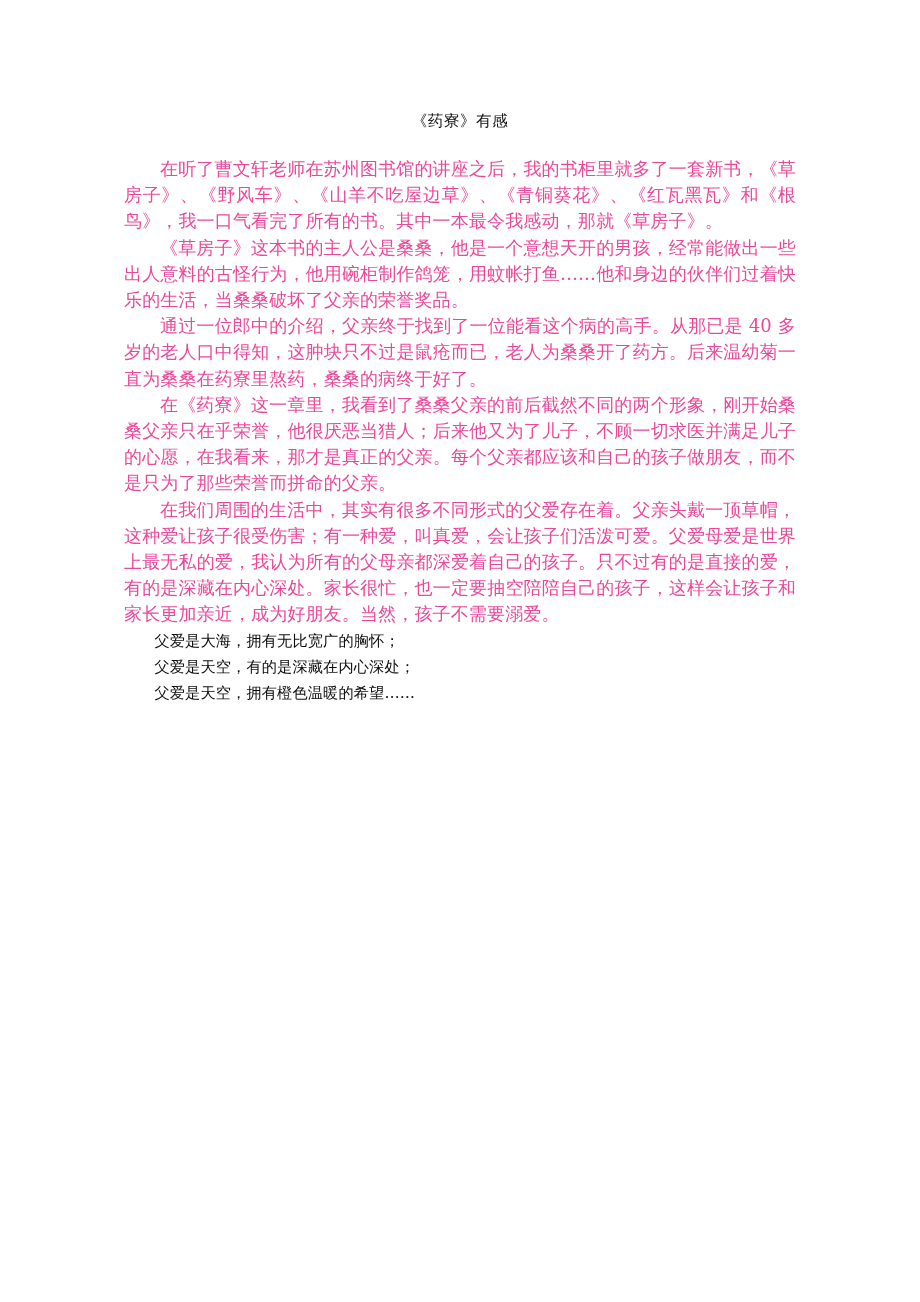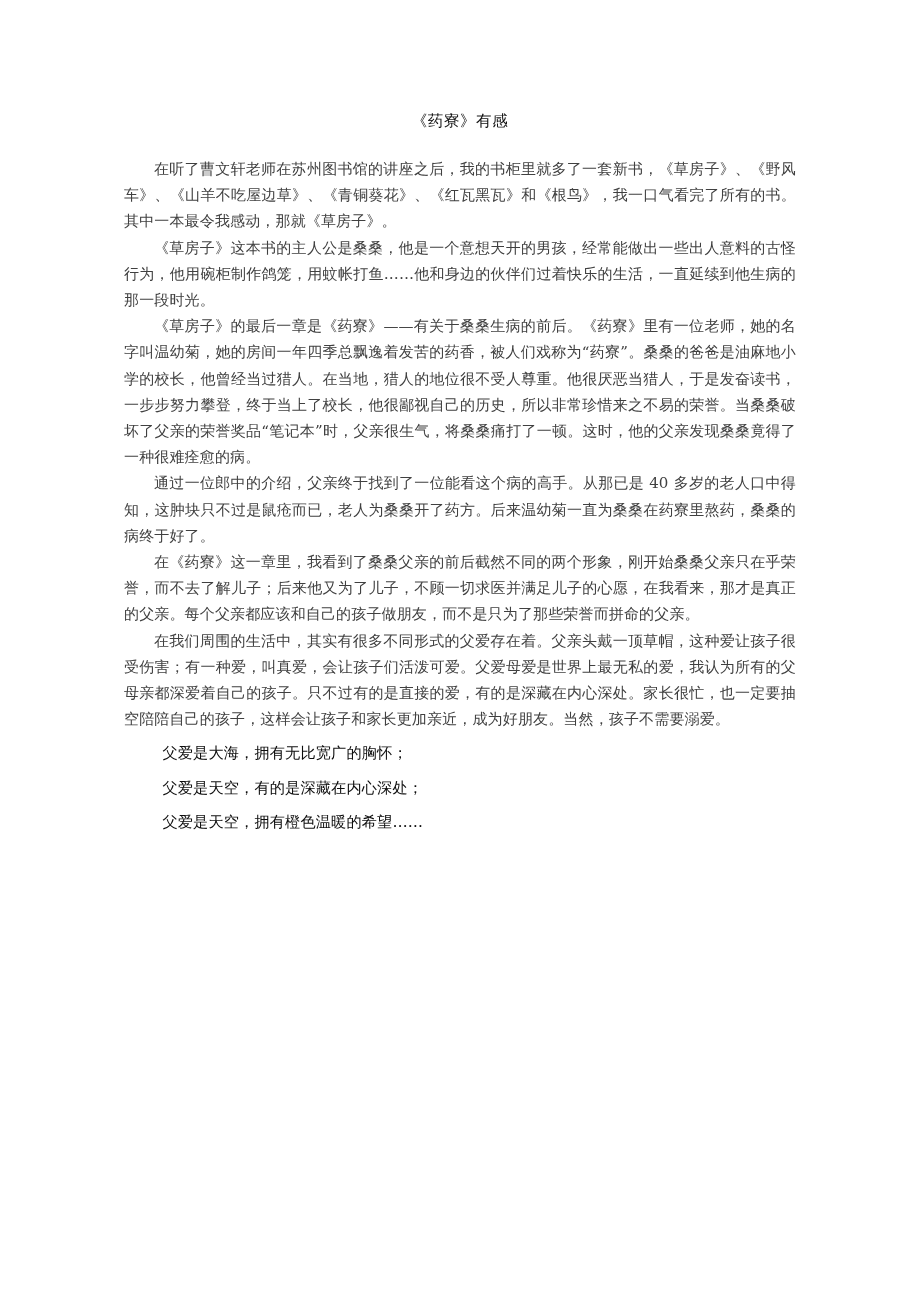--- a/index.html
+++ b/index.html
@@ -38,54 +38,53 @@
     text-align: center;
     font-size: 15.5px;
     line-height: 26px;
     letter-spacing: 0.6px;
     margin: 0 0 22px 0;
     font-weight: 400;
     color: #111111;
   }
 
   .para {
-    font-size: 15px;
+    font-size: 18px;
     line-height: 26.2px;
     text-align: justify;
     text-justify: inter-ideograph;
     text-indent: 2em;
     margin: 0;
     letter-spacing: 0.15px;
-    color: #404040;
+    color: #ec4899;
     word-break: break-all;
   }
 
   .verse {
     font-size: 15.2px;
     line-height: 26.2px;
     text-indent: 2em;
-    margin: 8px;
+    margin: 0;
     letter-spacing: 0.15px;
     color: #0d0d0d;
     text-align: left;
   }
 </style>
 </head>
 <body>
 
 <div class="page">
   <div class="content">
 
     <h1 class="doc-title">《药寮》有感</h1>
 
     <p class="para">在听了曹文轩老师在苏州图书馆的讲座之后，我的书柜里就多了一套新书，《草房子》、《野风车》、《山羊不吃屋边草》、《青铜葵花》、《红瓦黑瓦》和《根鸟》，我一口气看完了所有的书。其中一本最令我感动，那就《草房子》。</p>
-    <p class="para">《草房子》这本书的主人公是桑桑，他是一个意想天开的男孩，经常能做出一些出人意料的古怪行为，他用碗柜制作鸽笼，用蚊帐打鱼……他和身边的伙伴们过着快乐的生活，一直延续到他生病的那一段时光。</p>
-    <p class="para">《草房子》的最后一章是《药寮》——有关于桑桑生病的前后。《药寮》里有一位老师，她的名字叫温幼菊，她的房间一年四季总飘逸着发苦的药香，被人们戏称为“药寮”。桑桑的爸爸是油麻地小学的校长，他曾经当过猎人。在当地，猎人的地位很不受人尊重。他很厌恶当猎人，于是发奋读书，一步步努力攀登，终于当上了校长，他很鄙视自己的历史，所以非常珍惜来之不易的荣誉。当桑桑破坏了父亲的荣誉奖品“笔记本”时，父亲很生气，将桑桑痛打了一顿。这时，他的父亲发现桑桑竟得了一种很难痊愈的病。</p>
+    <p class="para">《草房子》这本书的主人公是桑桑，他是一个意想天开的男孩，经常能做出一些出人意料的古怪行为，他用碗柜制作鸽笼，用蚊帐打鱼……他和身边的伙伴们过着快乐的生活，当桑桑破坏了父亲的荣誉奖品。</p>
     <p class="para">通过一位郎中的介绍，父亲终于找到了一位能看这个病的高手。从那已是 40 多岁的老人口中得知，这肿块只不过是鼠疮而已，老人为桑桑开了药方。后来温幼菊一直为桑桑在药寮里熬药，桑桑的病终于好了。</p>
-    <p class="para">在《药寮》这一章里，我看到了桑桑父亲的前后截然不同的两个形象，刚开始桑桑父亲只在乎荣誉，而不去了解儿子；后来他又为了儿子，不顾一切求医并满足儿子的心愿，在我看来，那才是真正的父亲。每个父亲都应该和自己的孩子做朋友，而不是只为了那些荣誉而拼命的父亲。</p>
+    <p class="para">在《药寮》这一章里，我看到了桑桑父亲的前后截然不同的两个形象，刚开始桑桑父亲只在乎荣誉，他很厌恶当猎人；后来他又为了儿子，不顾一切求医并满足儿子的心愿，在我看来，那才是真正的父亲。每个父亲都应该和自己的孩子做朋友，而不是只为了那些荣誉而拼命的父亲。</p>
     <p class="para">在我们周围的生活中，其实有很多不同形式的父爱存在着。父亲头戴一顶草帽，这种爱让孩子很受伤害；有一种爱，叫真爱，会让孩子们活泼可爱。父爱母爱是世界上最无私的爱，我认为所有的父母亲都深爱着自己的孩子。只不过有的是直接的爱，有的是深藏在内心深处。家长很忙，也一定要抽空陪陪自己的孩子，这样会让孩子和家长更加亲近，成为好朋友。当然，孩子不需要溺爱。</p>
 
     <p class="verse">父爱是大海，拥有无比宽广的胸怀；</p>
     <p class="verse">父爱是天空，有的是深藏在内心深处；</p>
     <p class="verse">父爱是天空，拥有橙色温暖的希望……</p>
 
   </div>
 </div>
 
 </body></html>

